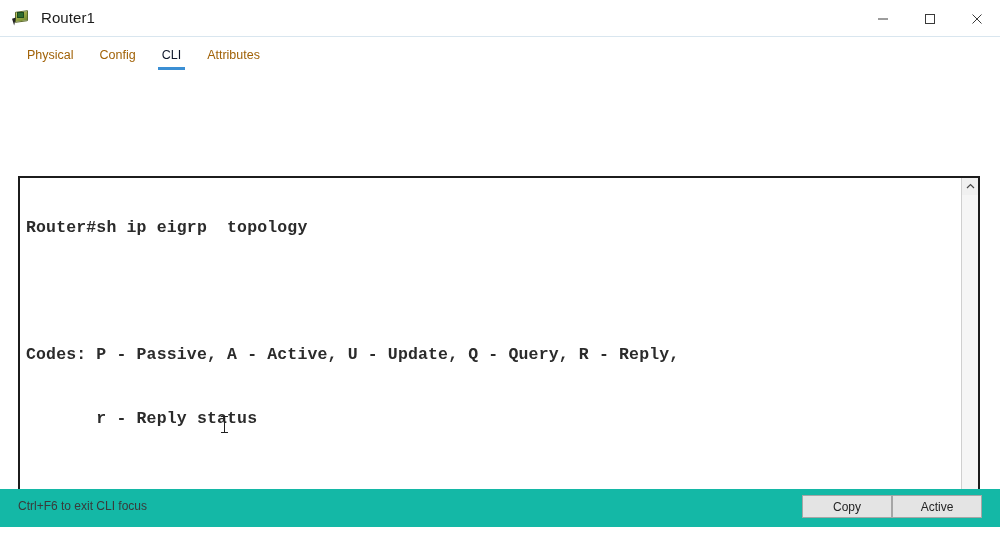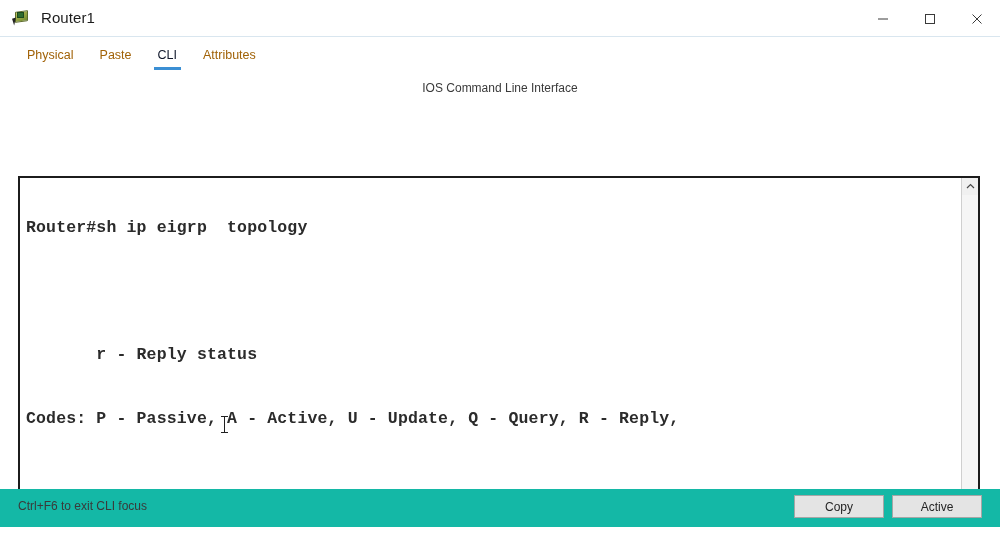--- a/index.html
+++ b/index.html
@@ -228,21 +228,20 @@
     position: absolute;
     left: 18px; top: 10px;
     font-size: 12px;
     color: #3a3a3a;
     line-height: 14px;
   }
   .footer-btns {
     position: absolute;
     right: 18px; top: 6px;
     display: flex;
-    gap: 8px;
   }
   .fbtn {
     width: 90px; height: 23px;
     background: #e4e4e4;
     border: 1px solid #a6a6a6;
     font-size: 12px;
     color: #242424;
     display: flex; align-items: center; justify-content: center;
     font-family: "Liberation Sans", sans-serif;
     line-height: 14px;
@@ -303,44 +302,43 @@
             </svg>
         </div>
       </div>
     </div>
 
     <div class="tabstrip">
       <div class="tab">
         <span>Physical</span>
       </div>
       <div class="tab">
-        <span>Paste</span>
+        <span>Config</span>
       </div>
       <div class="tab active">
         <span>CLI</span>
         <span class="tab-underline"></span>
       </div>
       <div class="tab">
         <span>Attributes</span>
       </div>
     </div>
 
     <div class="tabbody">
 
-      <div class="cli-caption">IOS Command Line Interface</div>
 
       <div class="terminal-wrap">
 
         <div class="terminal">
           <div class="term-clip">
             <div class="term-lines">
               <span class="ln">Router#sh ip eigrp  topology</span>
               <span class="ln"></span>
+              <span class="ln">Codes: P - Passive, A - Active, U - Update, Q - Query, R - Reply,</span>
               <span class="ln">       r - Reply status</span>
-              <span class="ln">Codes: P - Passive, A - Active, U - Update, Q - Query, R - Reply,</span>
               
               
               
               
               
               
               
               
               
               

